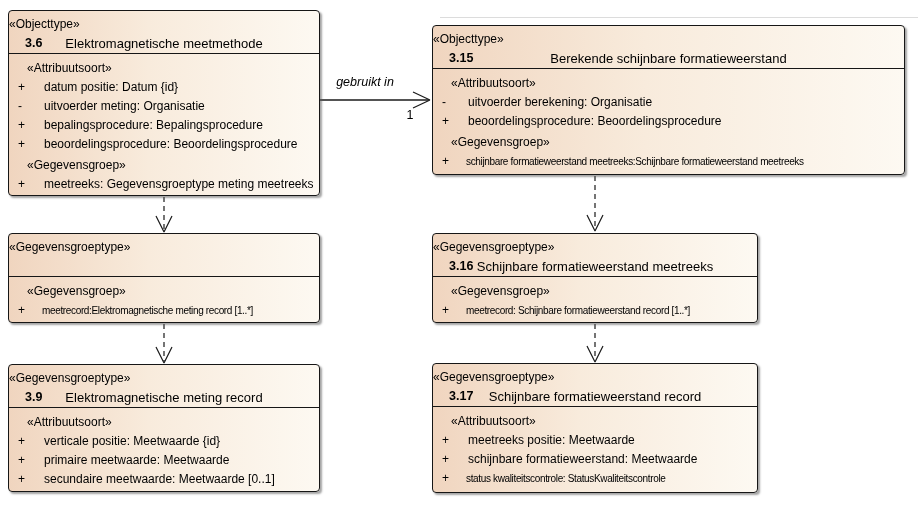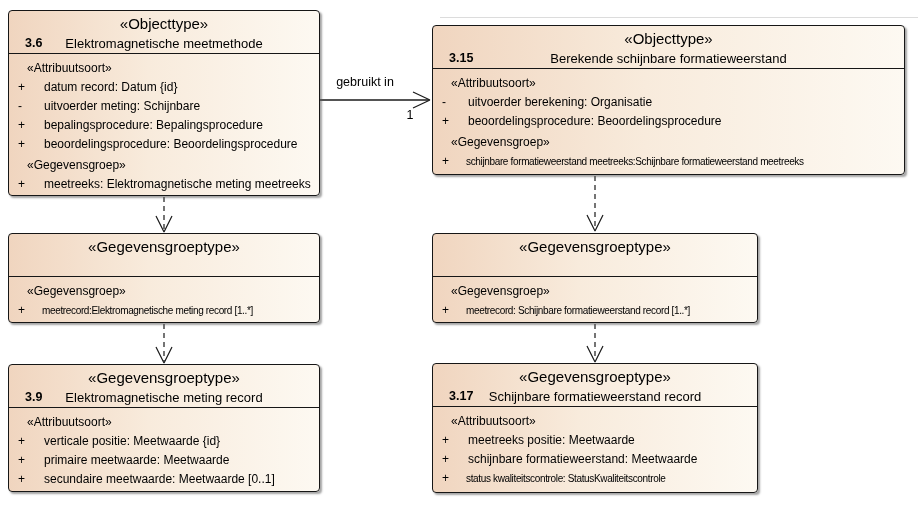--- a/index.html
+++ b/index.html
@@ -17,38 +17,38 @@
     overflow:hidden;
   }
   .box-1 { left:8px;   top:10px;  width:312px; height:186px; }
   .box-2 { left:432px; top:25px;  width:473px; height:150px; }
   .box-3 { left:8px;   top:233px; width:312px; height:90px;  }
   .box-4 { left:432px; top:233px; width:326px; height:90px;  }
   .box-5 { left:8px;   top:364px; width:312px; height:128px; }
   .box-6 { left:432px; top:363px; width:326px; height:130px; }
 
   .box-header { height:43px; border-bottom:1px solid #161616; padding-top:4px; }
-  .stereo-line { text-align:center; height:18px; line-height:18px; font-size:15px; }
+  .stereo-line { text-align:left; height:18px; line-height:18px; font-size:12px; }
   .title-line  { position:relative; height:20px; line-height:20px; text-align:center; }
   .box-num   { position:absolute; left:16px; font-weight:bold; font-size:12.5px; }
   .box-title { font-weight:normal; font-size:13px; }
 
   .box-body { padding-top:3px; }
   .row { white-space:nowrap; }
   .stereo-row { height:19px; line-height:19px; padding-left:18px; margin-top:2px; font-size:12px; }
   .attr-row { position:relative; height:19px; line-height:19px; font-size:12px; }
   .attr-row .sign { position:absolute; left:9px; width:14px; }
   .attr-row .attr-text { margin-left:35px; }
   .attr-row.tight .attr-text { font-size:10px; letter-spacing:-0.35px; margin-left:33px; }
 
   .connector-layer { position:absolute; left:0; top:0; width:918px; height:509px; }
   .conn-label {
     position:absolute; font-size:12.5px; color:#000; line-height:15px;
   }
-  .label-gebruikt-in { left:320px; top:75px; width:90px; text-align:center; }
+  .label-gebruikt-in { left:320px; top:75px; width:90px; text-align:center;font-style:italic; }
   .label-mult-1 { left:403px; top:108px; width:14px; text-align:center; }
   .frame-edge { position:absolute; left:440px; top:17px; width:478px; height:1px; background:#dcdcdc; }
 </style>
 </head>
 <body>
 
 <div class="canvas">
 
   <div class="frame-edge"></div>
 
@@ -81,26 +81,26 @@
   <div class="uml-box box-1">
     <div class="box-header">
       <div class="stereo-line">«Objecttype»</div>
       <div class="title-line">
         <span class="box-num">3.6</span>
         <span class="box-title">Elektromagnetische meetmethode</span>
       </div>
     </div>
     <div class="box-body">
         <div class="row stereo-row">«Attribuutsoort»</div>
-        <div class="row attr-row"><span class="sign">+</span><span class="attr-text">datum record: Datum {id}</span></div>
-        <div class="row attr-row"><span class="sign">-</span><span class="attr-text">uitvoerder meting: Schijnbare</span></div>
+        <div class="row attr-row"><span class="sign">+</span><span class="attr-text">datum positie: Datum {id}</span></div>
+        <div class="row attr-row"><span class="sign">-</span><span class="attr-text">uitvoerder meting: Organisatie</span></div>
         <div class="row attr-row"><span class="sign">+</span><span class="attr-text">bepalingsprocedure: Bepalingsprocedure</span></div>
         <div class="row attr-row"><span class="sign">+</span><span class="attr-text">beoordelingsprocedure: Beoordelingsprocedure</span></div>
         <div class="row stereo-row">«Gegevensgroep»</div>
-        <div class="row attr-row"><span class="sign">+</span><span class="attr-text">meetreeks: Elektromagnetische meting meetreeks</span></div>
+        <div class="row attr-row"><span class="sign">+</span><span class="attr-text">meetreeks: Gegevensgroeptype meting meetreeks</span></div>
       </div>
   </div>
 
   <div class="uml-box box-2">
     <div class="box-header">
       <div class="stereo-line">«Objecttype»</div>
       <div class="title-line">
         <span class="box-num">3.15</span>
         <span class="box-title">Berekende schijnbare formatieweerstand</span>
       </div>
@@ -120,20 +120,24 @@
     </div>
     <div class="box-body">
         <div class="row stereo-row">«Gegevensgroep»</div>
         <div class="row attr-row tight"><span class="sign">+</span><span class="attr-text">meetrecord:Elektromagnetische meting record [1..*]</span></div>
       </div>
   </div>
 
   <div class="uml-box box-4">
     <div class="box-header">
       <div class="stereo-line">«Gegevensgroeptype»</div>
+      <div class="title-line">
+        <span class="box-num">3.16</span>
+        <span class="box-title">Schijnbare formatieweerstand meetreeks</span>
+      </div>
     </div>
     <div class="box-body">
         <div class="row stereo-row">«Gegevensgroep»</div>
         <div class="row attr-row tight"><span class="sign">+</span><span class="attr-text">meetrecord: Schijnbare formatieweerstand record [1..*]</span></div>
       </div>
   </div>
 
   <div class="uml-box box-5">
     <div class="box-header">
       <div class="stereo-line">«Gegevensgroeptype»</div>

